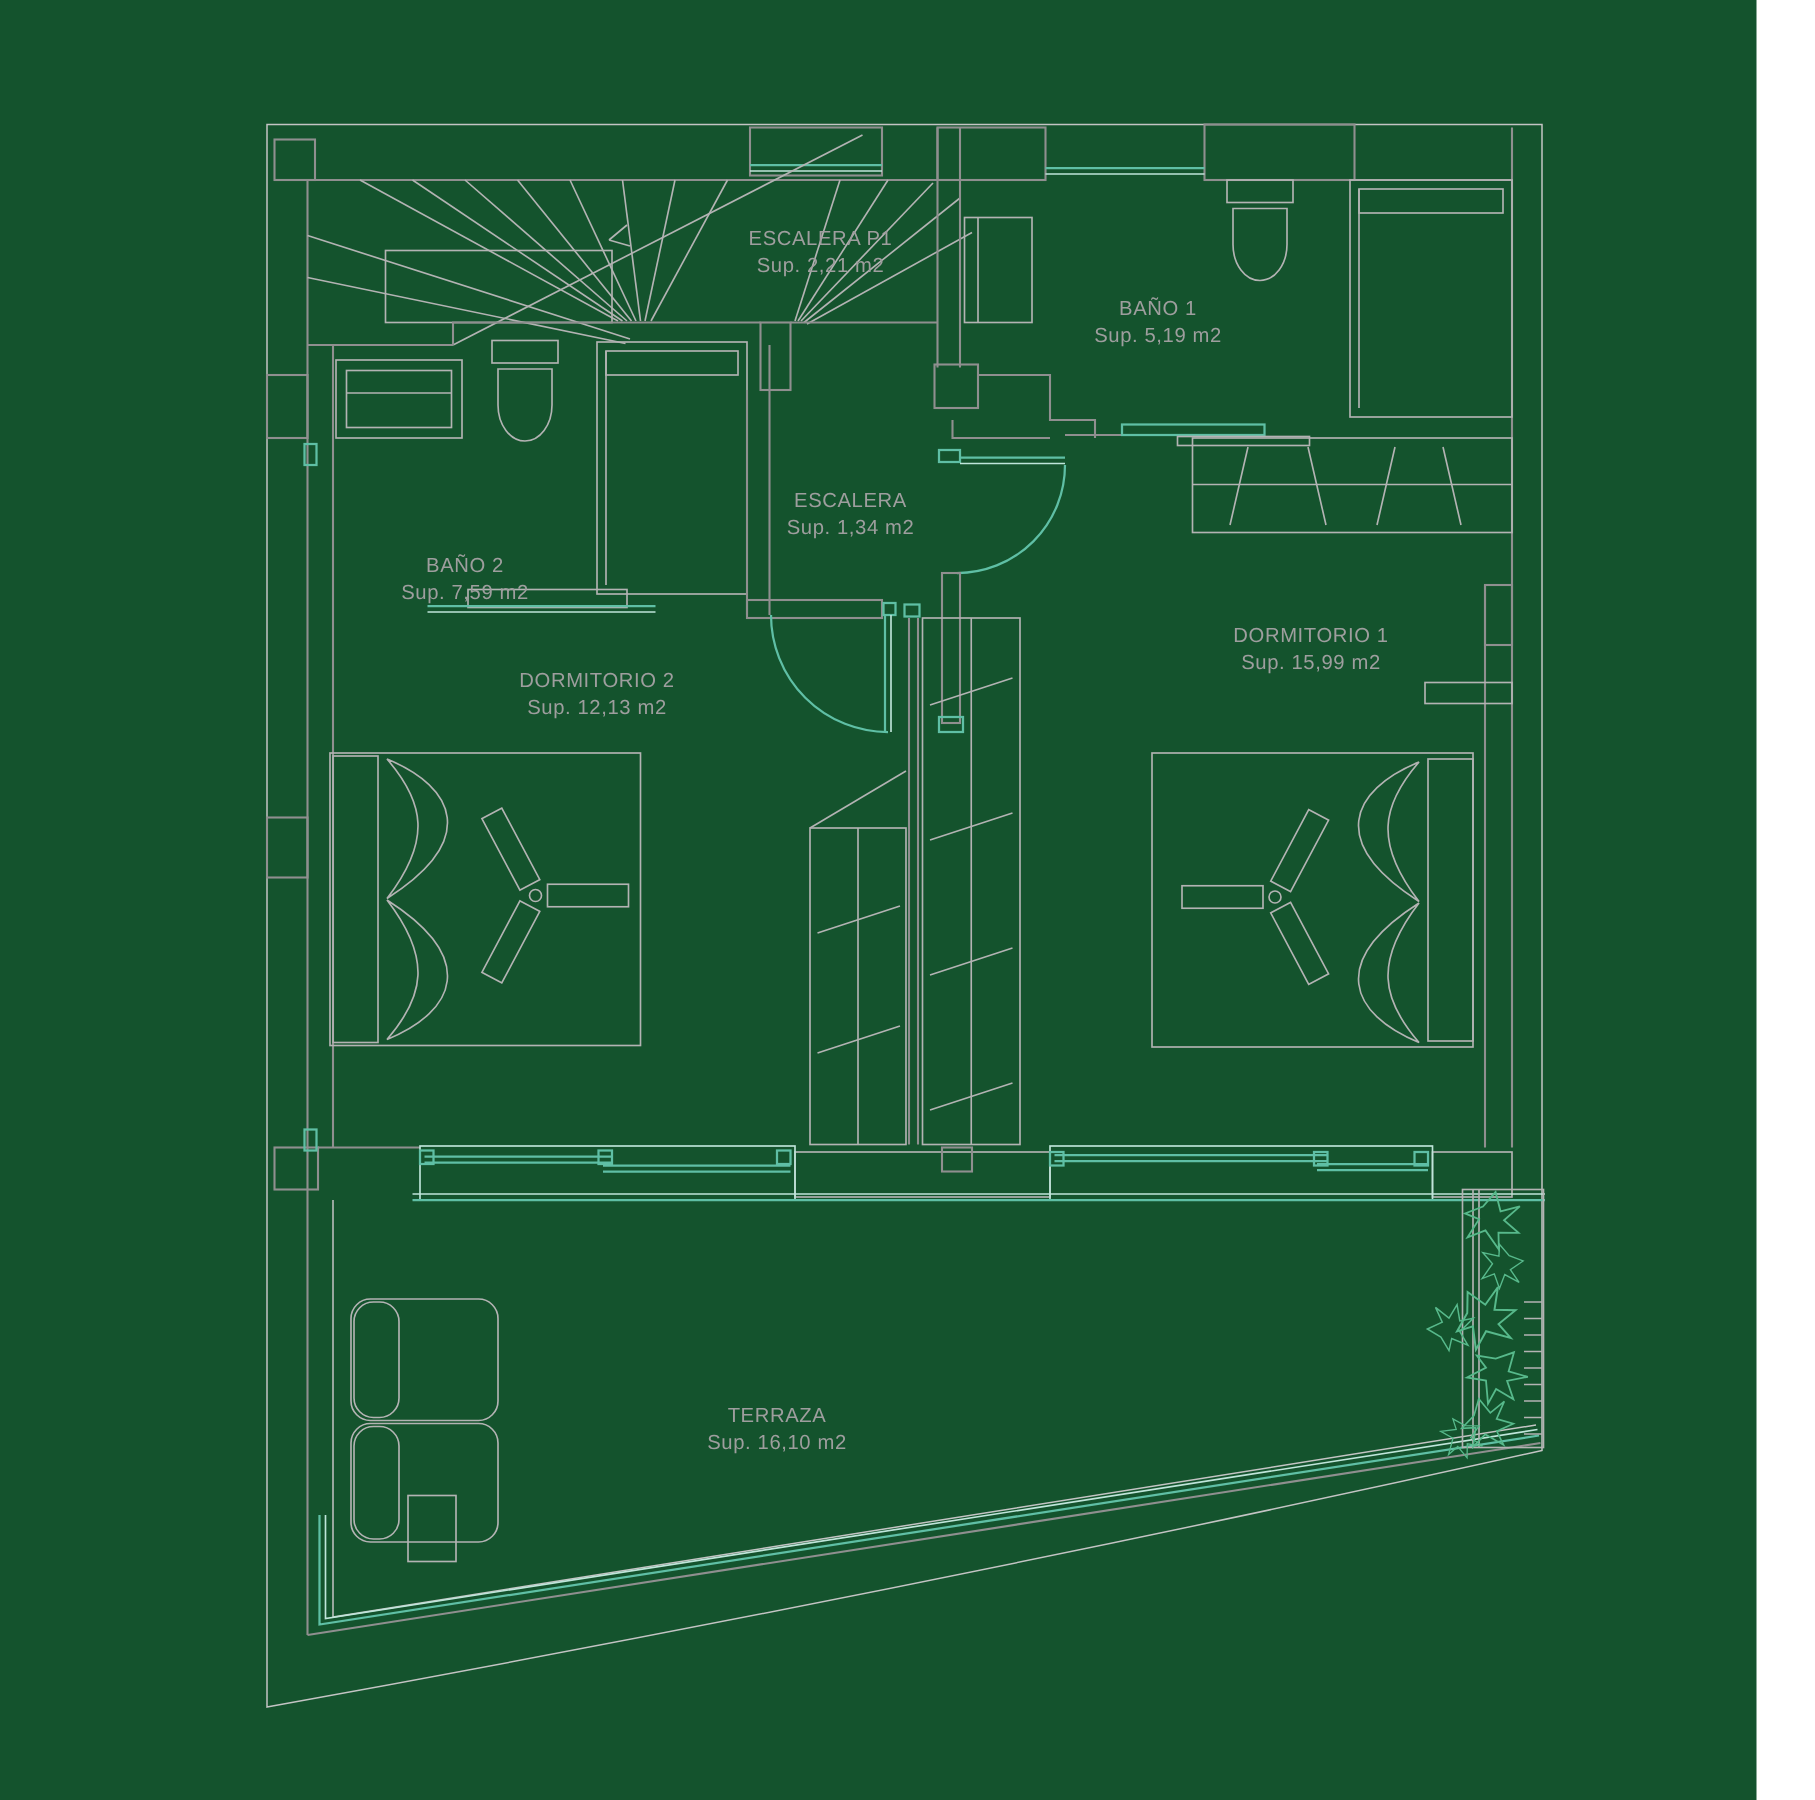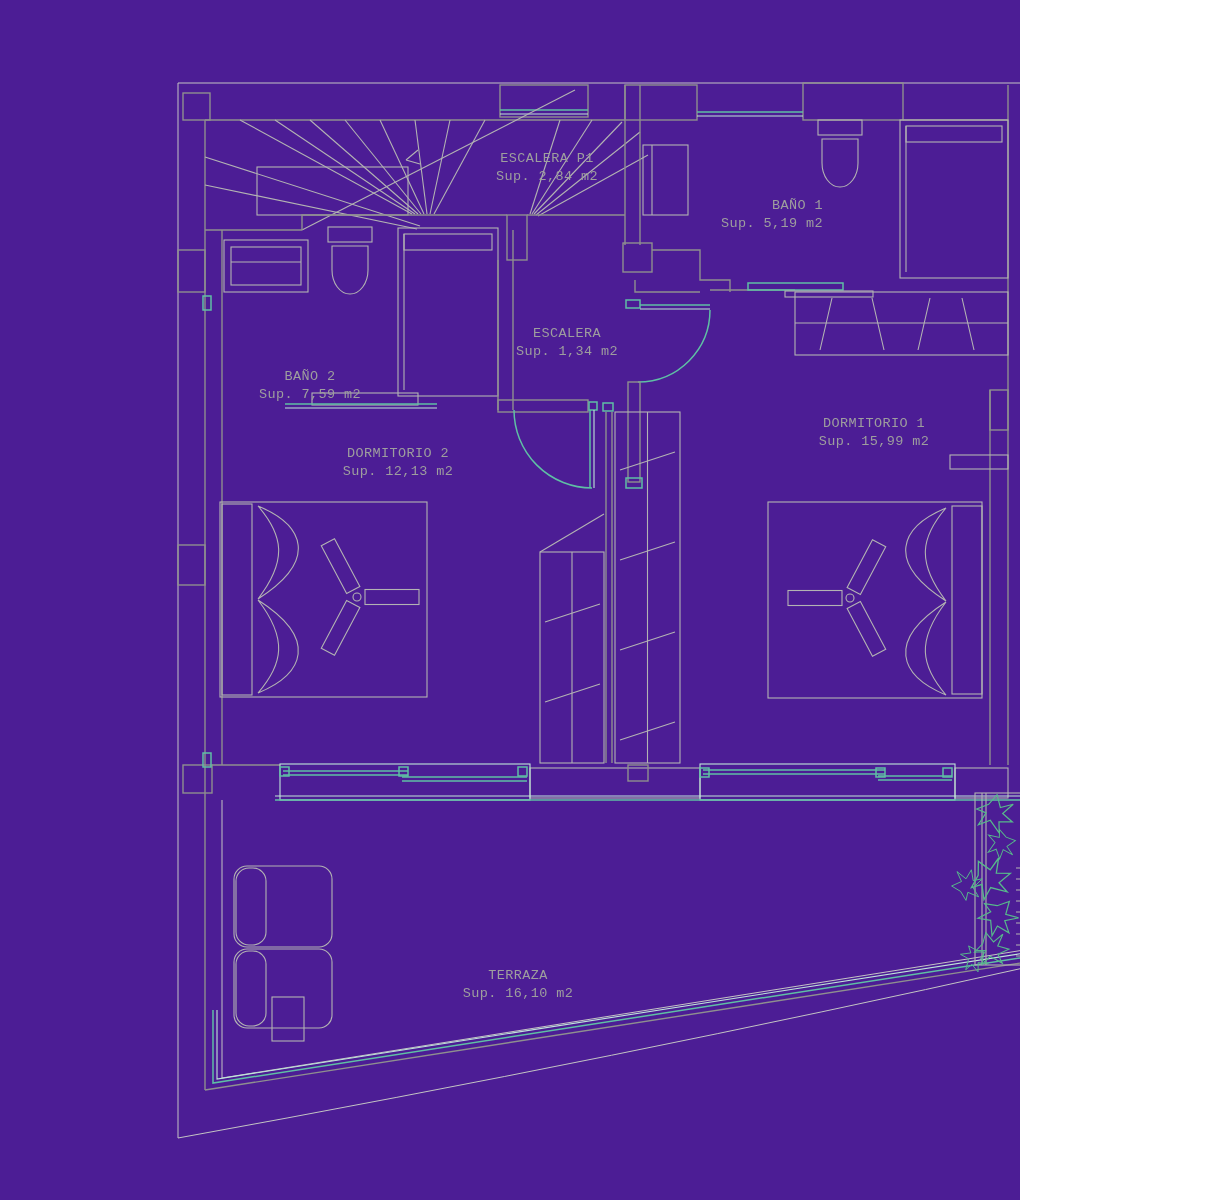--- a/index.html
+++ b/index.html
@@ -1,17 +1,17 @@
 <!DOCTYPE html>
 <html style="--wall: #8f8f8f; --light: #c4c4c4; --fixture: #b3b3b3; --accent: #5fbfa5; --accent_light: #bfe5da; --plant: #57b98b; --text: #9e9e9e;"><head>
 <meta charset="utf-8">
 <style>
   html,body{margin:0;padding:0;background:#ffffff;}
-  #stage{position:relative;width:1020px;height:1200px;background:#4c1d95;overflow:hidden;
-         font-family:Liberation Mono, monospace;}
+  #stage{position:relative;width:1171px;height:1200px;background:#14532d;overflow:hidden;
+         font-family:Liberation Sans, sans-serif;}
   svg{position:absolute;left:0;top:0;}
   
   .w  {stroke:var(--wall);   fill:none; stroke-width:1.4;}
   .wl {stroke:var(--light);  fill:none; stroke-width:1;}
   .f  {stroke:var(--fixture);fill:none; stroke-width:1.1;}
   .t  {stroke:var(--accent); fill:none; stroke-width:1.5;}
   .tl {stroke:var(--accent_light); fill:none; stroke-width:1.1;}
   .p  {stroke:var(--plant);  fill:none; stroke-width:1.1;}
   .room-label{position:absolute;transform:translateX(-50%);text-align:center;
               color:var(--text);font-size:13.5px;line-height:18px;letter-spacing:.4px;white-space:nowrap;}
@@ -258,39 +258,39 @@
     <use href="#leaf" class="p" transform="translate(988,878) rotate(-30) scale(1.2)"></use>
     <use href="#leaf" class="p" transform="translate(966,886) rotate(-90) scale(0.9)"></use>
     <use href="#leaf" class="p" transform="translate(998,915) rotate(40) scale(1.1)"></use>
     <use href="#leaf" class="p" transform="translate(990,948) rotate(-15) scale(1.0)"></use>
     <use href="#leaf" class="p" transform="translate(975,957) rotate(60) scale(0.8)"></use>
   </g>
 </svg>
 
   <div class="room-label" style="left:547px;top:150px;">
     <span class="nm">ESCALERA P1</span>
-    <span class="ar">Sup. 2,84 m2</span>
-  </div>
-  <div class="room-label" style="left:772px;top:197px;text-align:right;">
+    <span class="ar">Sup. 2,21 m2</span>
+  </div>
+  <div class="room-label" style="left:772px;top:197px;">
     <span class="nm">BAÑO 1</span>
     <span class="ar">Sup. 5,19 m2</span>
   </div>
   <div class="room-label" style="left:310px;top:325px;margin-top:43px;">
     <span class="nm">BAÑO 2</span>
     <span class="ar">Sup. 7,59 m2</span>
   </div>
   <div class="room-label" style="left:567px;top:325px;">
     <span class="nm">ESCALERA</span>
     <span class="ar">Sup. 1,34 m2</span>
   </div>
   <div class="room-label" style="left:830px;top:415px;margin-left:44px;">
     <span class="nm">DORMITORIO 1</span>
     <span class="ar">Sup. 15,99 m2</span>
   </div>
   <div class="room-label" style="left:378px;top:445px;margin-left:20px;">
     <span class="nm">DORMITORIO 2</span>
     <span class="ar">Sup. 12,13 m2</span>
   </div>
-  <div class="room-label" style="left:518px;top:935px;margin-top:32px;">
+  <div class="room-label" style="left:518px;top:935px;">
     <span class="nm">TERRAZA</span>
     <span class="ar">Sup. 16,10 m2</span>
   </div>
 </div>
 
 </body></html>

